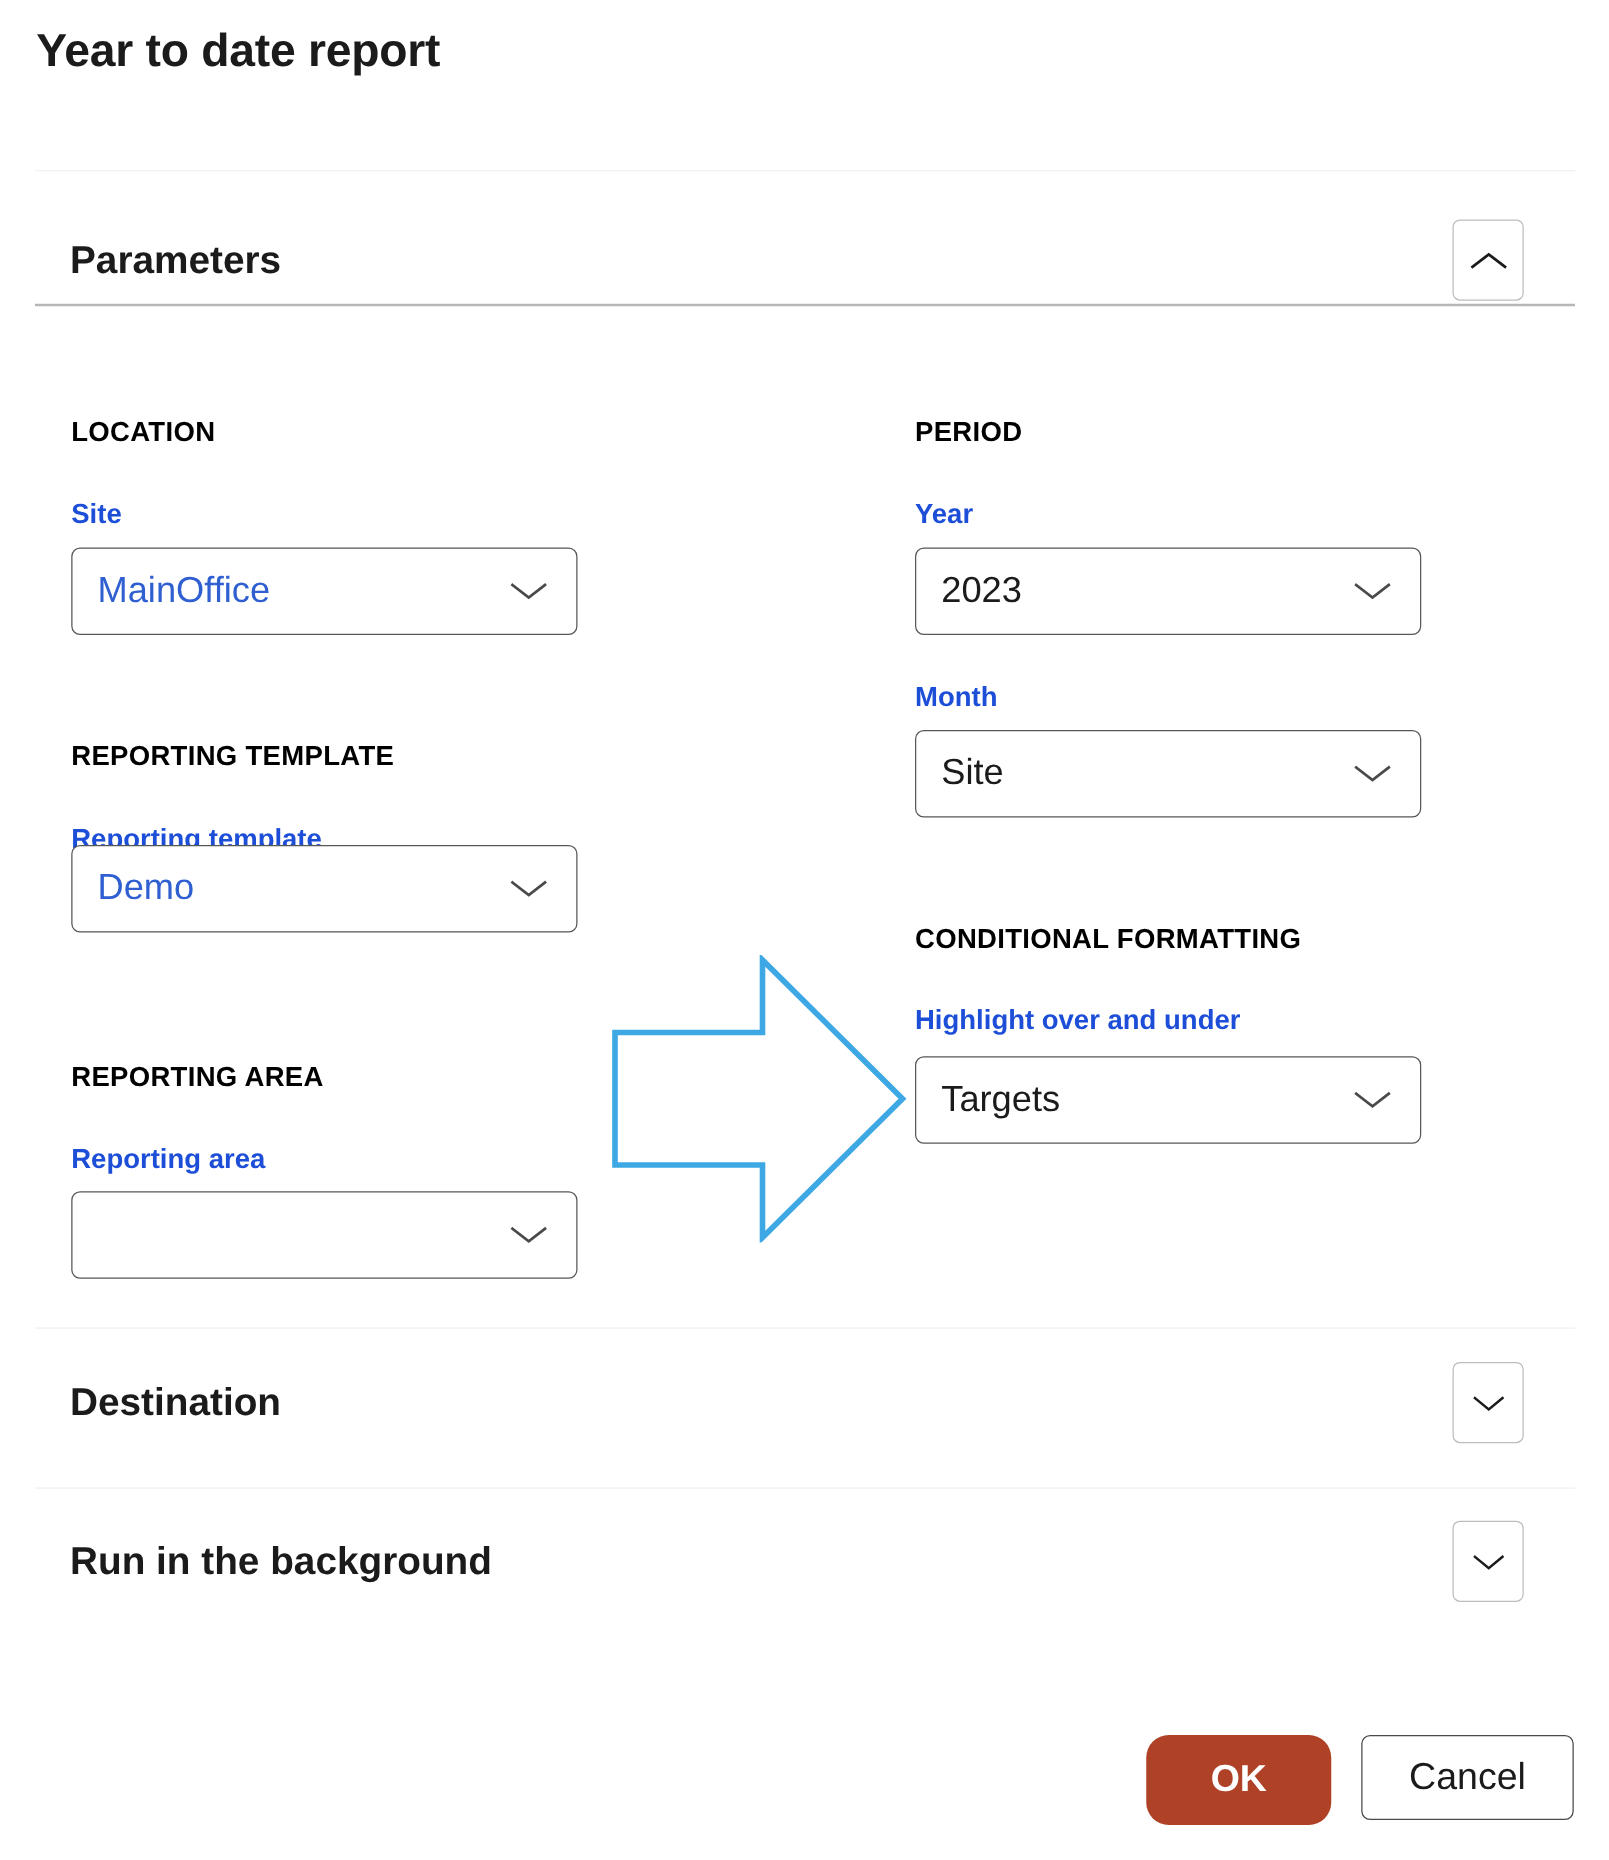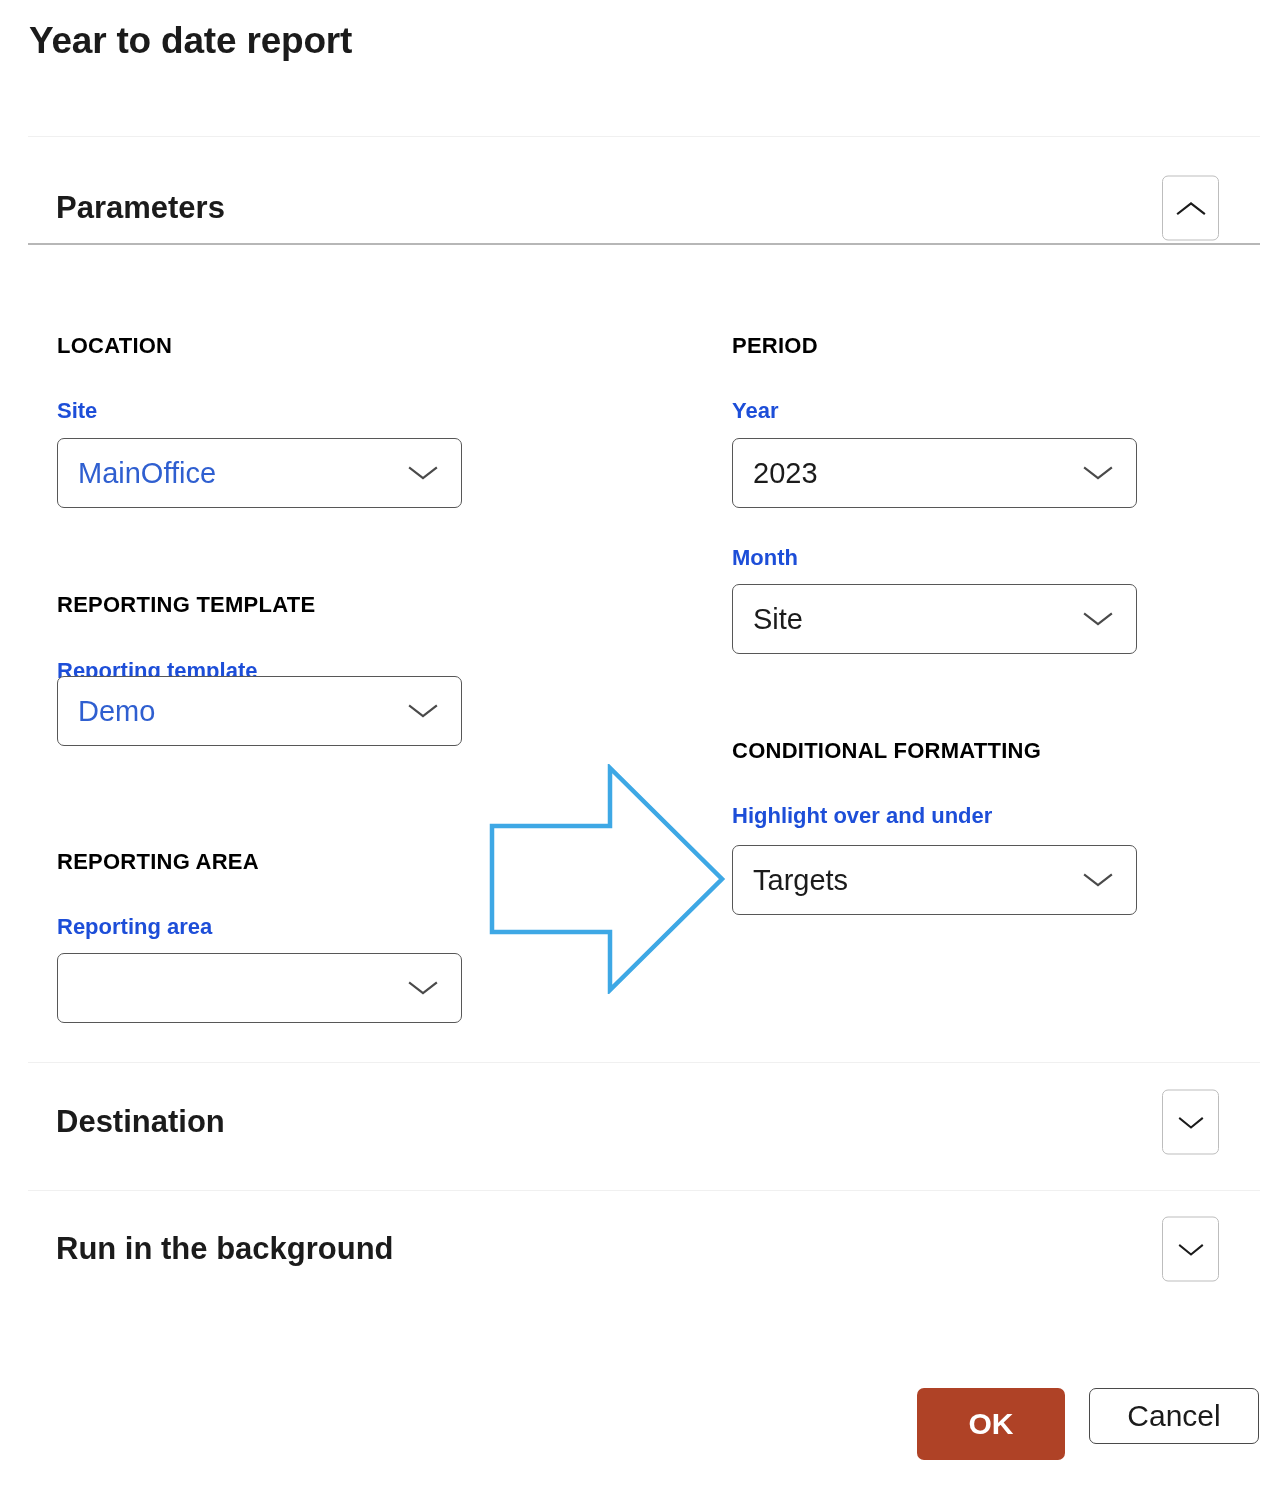--- a/index.html
+++ b/index.html
@@ -140,35 +140,35 @@
 
   
   .btn-ok {
     position: absolute;
     left: 917px;
     top: 1388px;
     width: 148px;
     height: 72px;
     background: #af4226;
     border: none;
-    border-radius: 7px;
+    border-radius: 18px;
     color: #ffffff;
     font-family: "Liberation Sans", "DejaVu Sans", sans-serif;
     font-size: 30px;
     font-weight: 700;
     cursor: pointer;
     padding: 0;
     text-align: center;
   }
   .btn-cancel {
     position: absolute;
     left: 1089px;
     top: 1388px;
     width: 170px;
-    height: 56px;
+    height: 68px;
     background: #ffffff;
     border: 1px solid #4a4a4a;
     border-radius: 7px;
     color: #1b1b1b;
     font-family: "Liberation Sans", "DejaVu Sans", sans-serif;
     font-size: 30px;
     font-weight: 400;
     cursor: pointer;
     padding: 0;
   }

